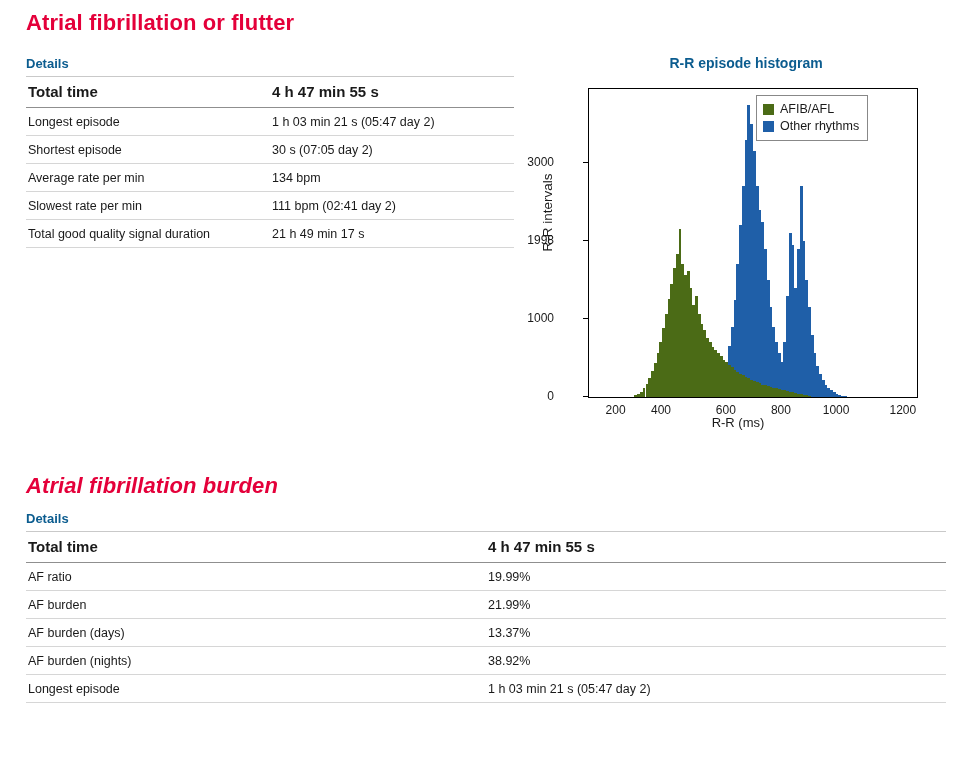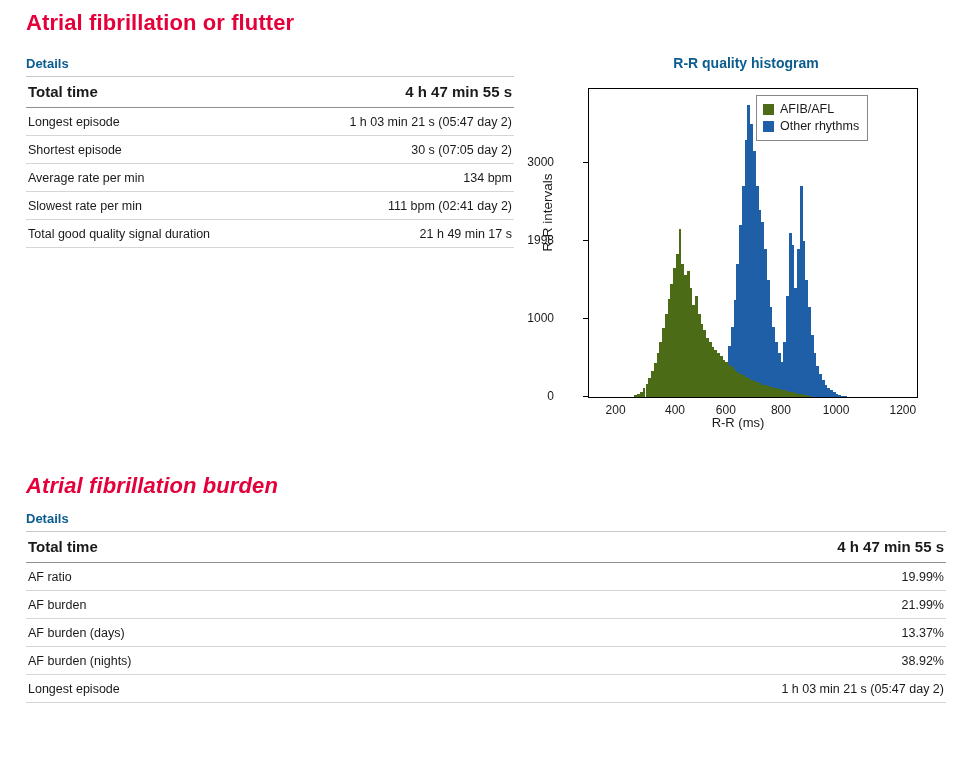--- a/index.html
+++ b/index.html
@@ -40,21 +40,21 @@
     vertical-align: middle;
   }
   table.details tr.total td {
     font-size: 15px;
     font-weight: bold;
     padding-top: 6px;
     padding-bottom: 7px;
     border-bottom: 1px solid #8f8f8f;
   }
   table.details td.val {
-    text-align: right;
+    text-align: left;
   }
 
   
   #afib-section {
     position: absolute;
     left: 26px;
     top: 10px;
     width: 920px;
   }
   #afib-details {
@@ -217,35 +217,35 @@
         </tr>
         <tr>
           <td>Total good quality signal duration</td>
           <td class="val">21 h 49 min 17 s</td>
         </tr>
       </tbody>
   </table>
 </div>
 
 <div id="chart-block">
-  <div id="chart-title">R-R quality histogram</div>
+  <div id="chart-title">R-R episode histogram</div>
   <div id="ylabel">R-R intervals</div>
   <div id="xlabel">R-R (ms)</div>
   <div id="axis-decor">
       <div class="ytick" style="top: 341px;">0</div>
       <div class="ytickmark" style="top: 341px;"></div>
       <div class="ytick" style="top: 263.025px;">1000</div>
       <div class="ytickmark" style="top: 263.025px;"></div>
       <div class="ytick" style="top: 185.051px;">1998</div>
       <div class="ytickmark" style="top: 185.051px;"></div>
       <div class="ytick" style="top: 107.076px;">3000</div>
       <div class="ytickmark" style="top: 107.076px;"></div>
       <div class="xtick" style="left: 87.563px;">200</div>
       <div class="xtickmark" style="left: 87.563px;"></div>
-      <div class="xtick" style="left: 147px;">400</div>
+      <div class="xtick" style="left: 133px;">400</div>
       <div class="xtickmark" style="left: 142.689px;"></div>
       <div class="xtick" style="left: 197.815px;">600</div>
       <div class="xtickmark" style="left: 197.815px;"></div>
       <div class="xtick" style="left: 252.941px;">800</div>
       <div class="xtickmark" style="left: 252.941px;"></div>
       <div class="xtick" style="left: 308.067px;">1000</div>
       <div class="xtickmark" style="left: 308.067px;"></div>
       <div class="xtick" style="left: 363.193px; text-align: right;">1200</div>
       <div class="xtickmark" style="left: 363.193px;"></div>
     </div>

